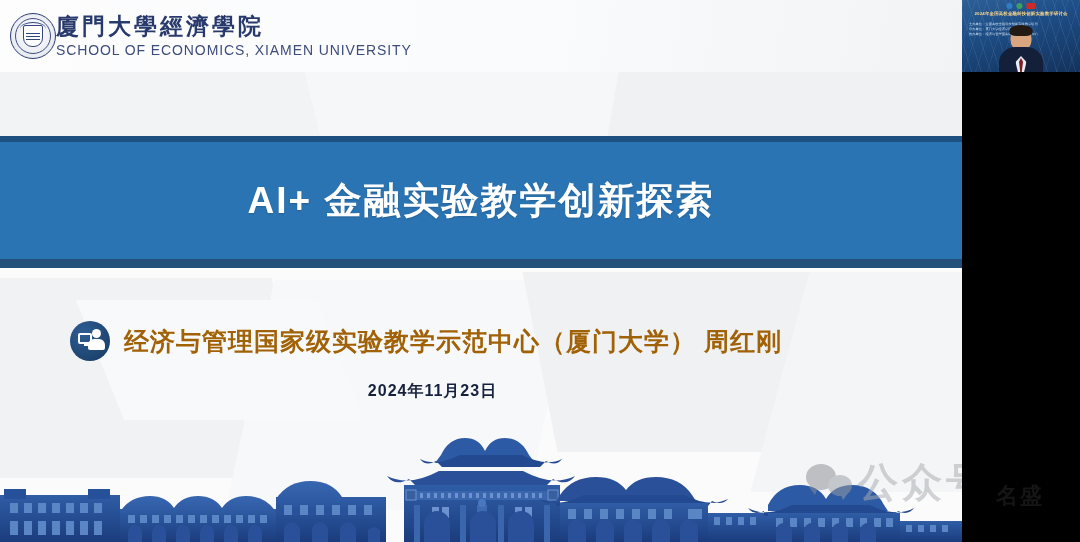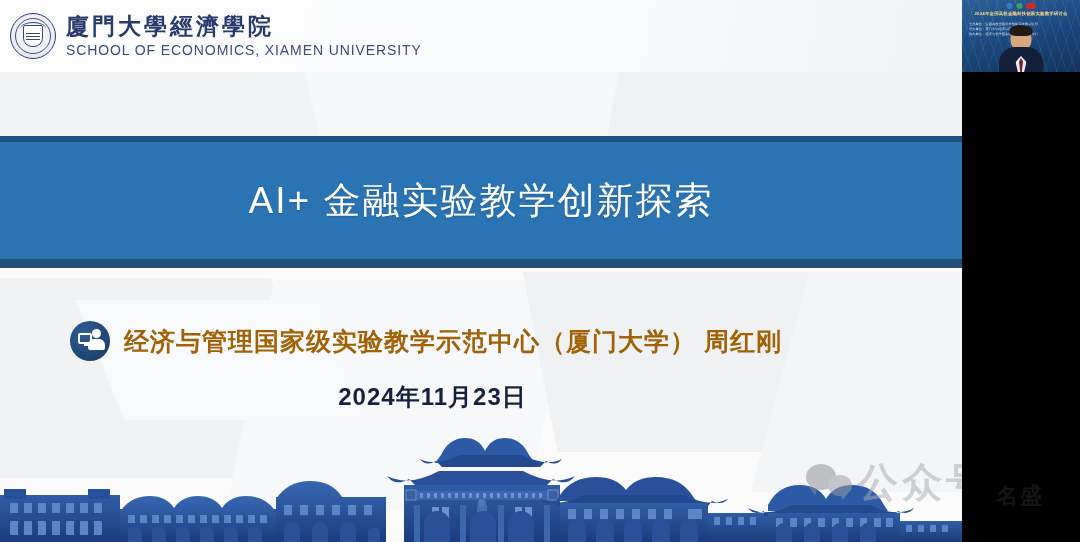--- a/index.html
+++ b/index.html
@@ -59,40 +59,40 @@
     border-radius:2px 2px 9px 9px;
   }
   #seal .crest::after{
     content:""; position:absolute; left:2px; top:7px; right:2px; height:1.2px;
     background:#34477c; box-shadow:0 3px 0 #34477c,0 6px 0 #34477c;
   }
   #seal .arc{
     position:absolute; left:50%; top:8px; transform:translateX(-50%);
     width:26px; height:7px; border-top:1px solid #34477c; border-radius:50%/100% 100% 0 0;
   }
-  #brand{ margin-left:10px; display:flex; flex-direction:column; justify-content:center; }
+  #brand{ display:flex; flex-direction:column; justify-content:center; }
   #brand-cn{
     font-family:"Liberation Serif","DejaVu Serif",serif;
     font-size:23px; font-weight:700; color:#283a6b; letter-spacing:3px;
     line-height:1.12; white-space:nowrap;
   }
   #brand-en{
     font-size:14px; font-weight:400; color:#3c4d7d;
     letter-spacing:0.9px; margin-top:3px; white-space:nowrap;
   }
 
   
   #title-band{
     position:absolute; left:0; top:136px; width:962px; height:132px;
     background:#2b74b4;
     border-top:6px solid #1d4f80; border-bottom:9px solid #234f7b;
     display:flex; align-items:center; justify-content:center; z-index:5;
   }
   #title-text{
-    color:#ffffff; font-size:37px; font-weight:400; letter-spacing:2px;
+    color:#ffffff; font-size:37px; font-weight:700; letter-spacing:2px;
     white-space:nowrap; text-shadow:0 1px 2px rgba(0,0,0,.18);
   }
 
   
   #presenter-row{
     position:absolute; left:70px; top:318px; width:860px; height:46px;
     display:flex; align-items:center; z-index:6;
   }
   #presenter-icon{
     width:40px; height:40px; border-radius:50%;
@@ -116,21 +116,21 @@
     border-radius:6px 6px 2px 2px; background:#ffffff;
   }
   #presenter-text{
     margin-left:14px; font-size:25px; font-weight:700; color:#a16207;
     letter-spacing:1px; white-space:nowrap;
   }
 
   
   #date-line{
     position:absolute; left:0; top:381px; width:865px;
-    text-align:center; font-size:24px; font-weight:700; color:#16213d;
+    text-align:center; font-size:16px; font-weight:700; color:#16213d;
     letter-spacing:1px; z-index:6;
   }
 
   
   #skyline{ position:absolute; left:0; bottom:0; width:962px; height:125px; z-index:4; }
   #skyline svg{ display:block; width:962px; height:125px; }
 
   
   #watermark{
     position:absolute; left:806px; top:462px; display:flex; align-items:center;

